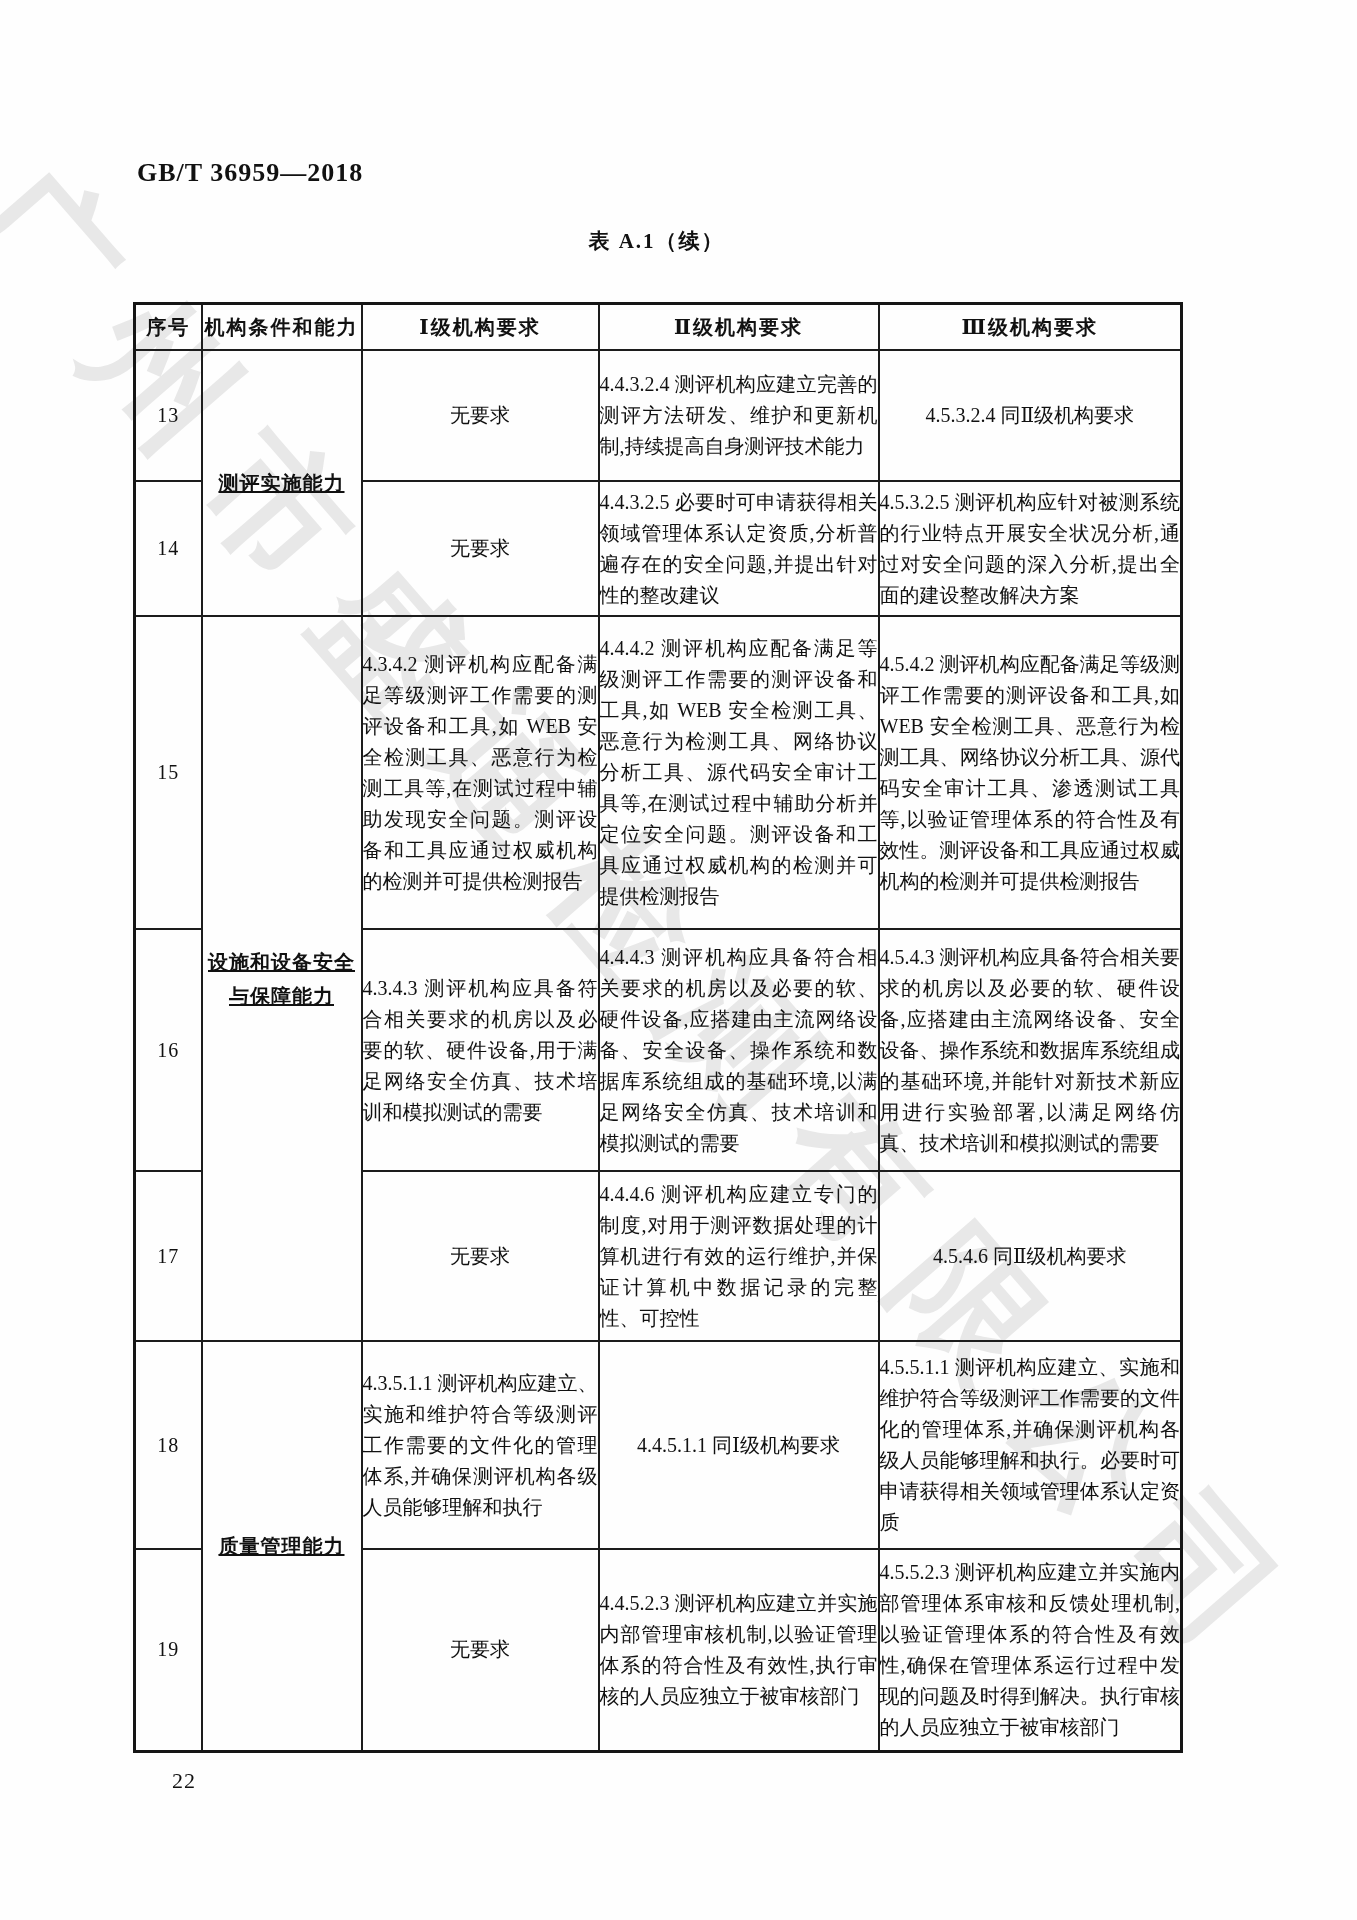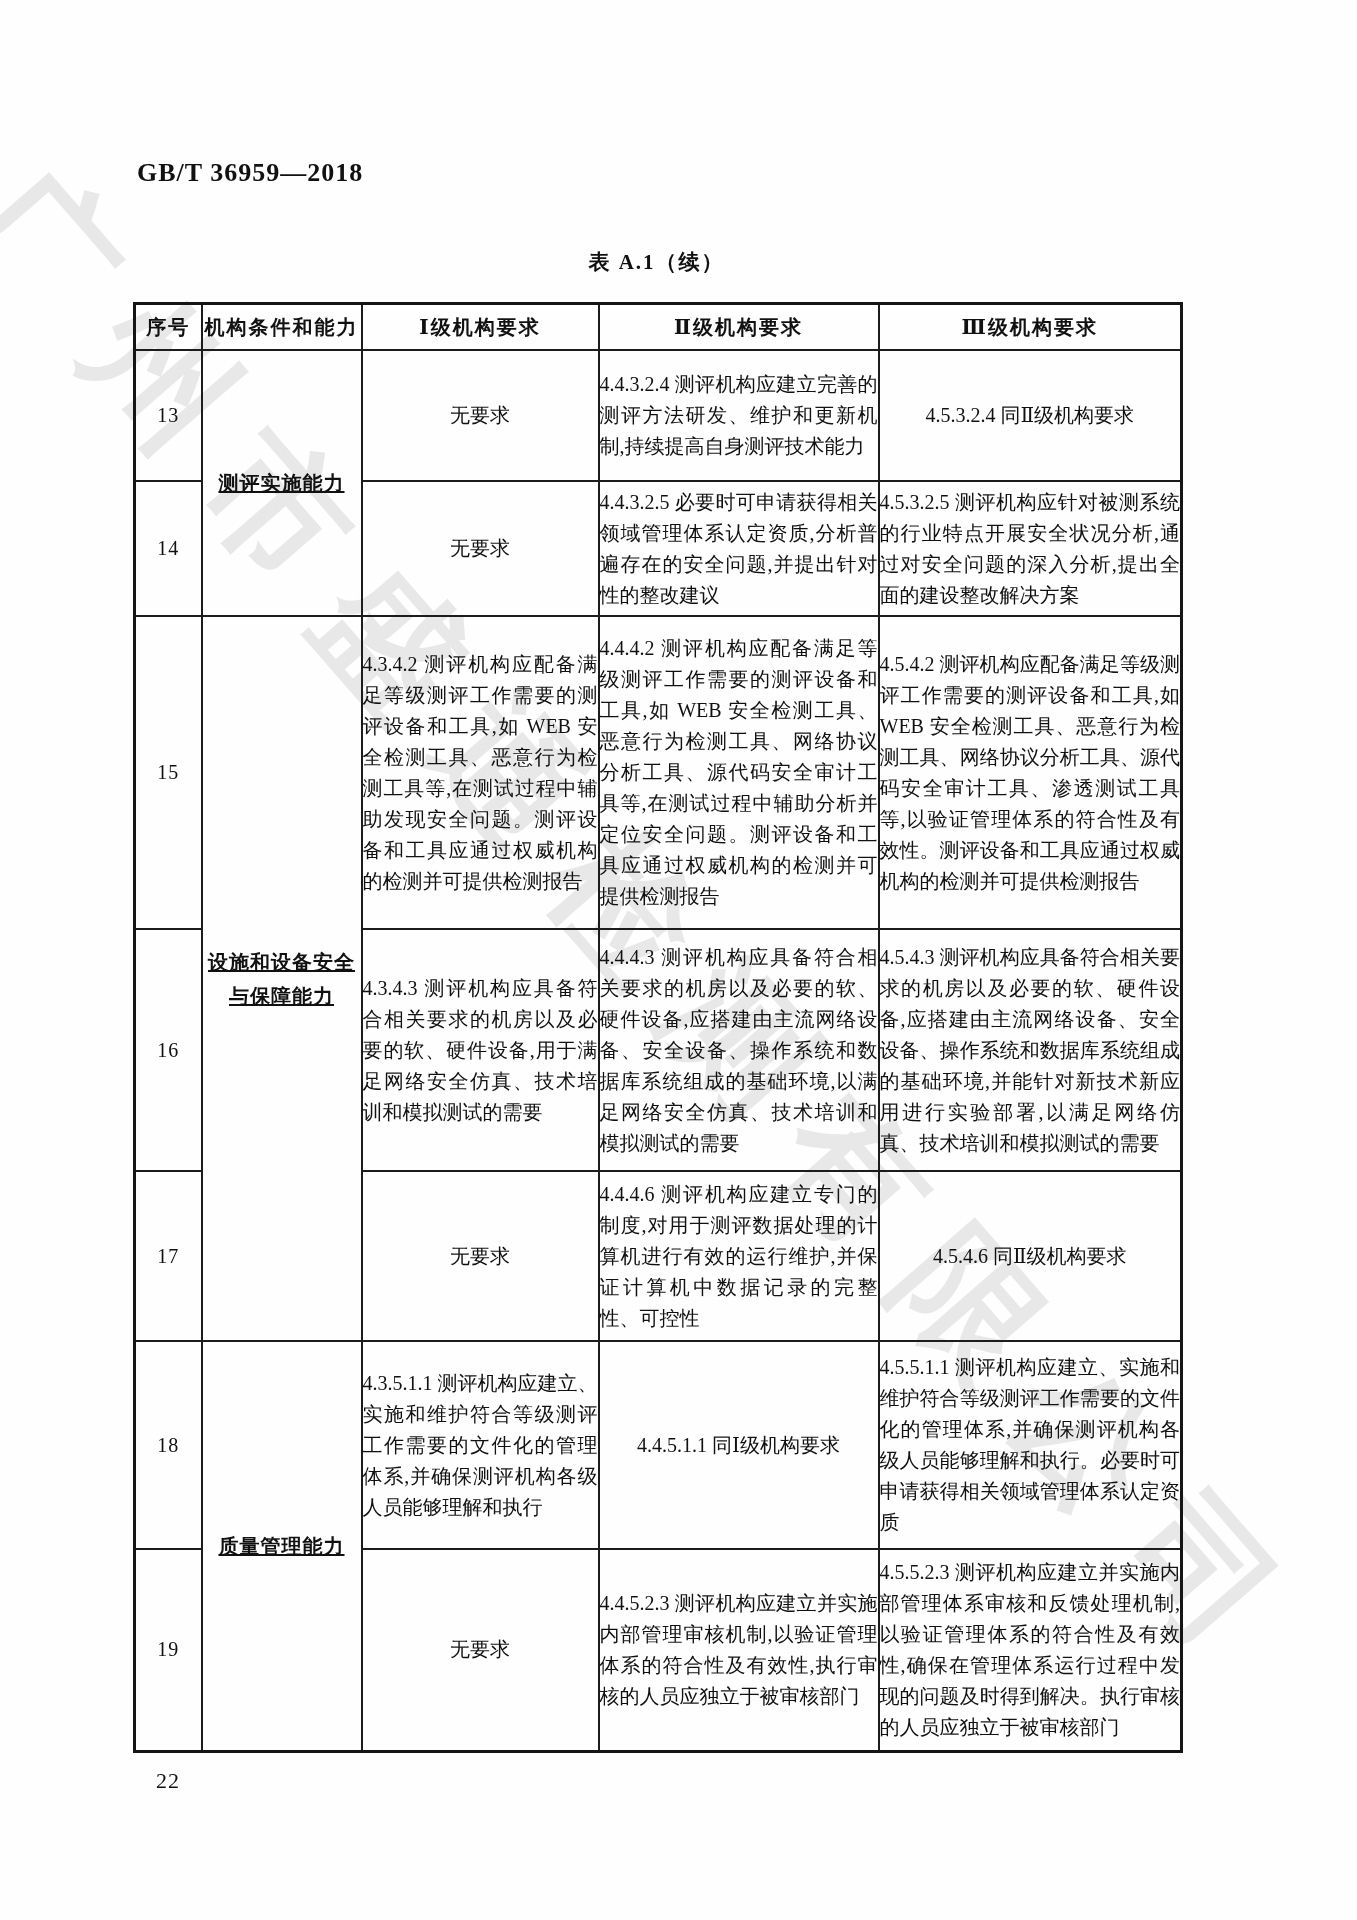--- a/index.html
+++ b/index.html
@@ -23,21 +23,21 @@
     font-family:"Liberation Serif","DejaVu Serif",serif;
     font-weight:700;
     pointer-events:none;
     z-index:1;
   }
   .doc-number{
     position:absolute;left:137px;top:158px;
     font-size:26px;font-weight:700;letter-spacing:1px;
   }
   .table-title{
-    position:absolute;left:133px;top:248px;width:1047px;
+    position:absolute;left:133px;top:227px;width:1047px;
     text-align:center;font-size:21px;font-weight:700;letter-spacing:2px;
   }
   table.req-table{
     position:absolute;left:133px;top:302px;width:1047px;
     border-collapse:collapse;table-layout:fixed;
     border:3px solid #151515;
     z-index:2;
     background:transparent;
     padding-left:40px;
   }
@@ -65,21 +65,21 @@
   }
   td.req .txt.short{text-align:center;}
   tr.h131{height:131px}
   tr.h135{height:135px}
   tr.h313{height:313px}
   tr.h242{height:242px}
   tr.h170{height:170px}
   tr.h208{height:208px}
   tr.h202{height:202px}
   .page-number{
-    position:absolute;left:156px;top:1768px;
+    position:absolute;left:172px;top:1768px;
     font-size:22px;letter-spacing:1px;
   }
 </style>
 </head>
 <body>
 
 <div class="page">
 
   <div class="watermark">广州市盛通检测有限公司</div>
 

